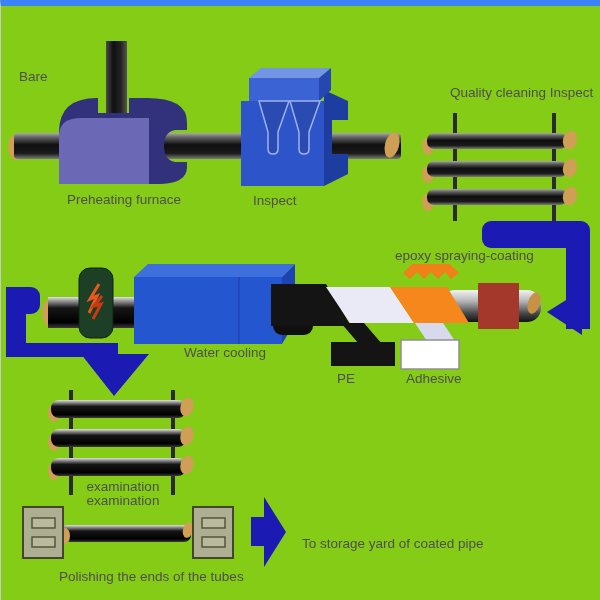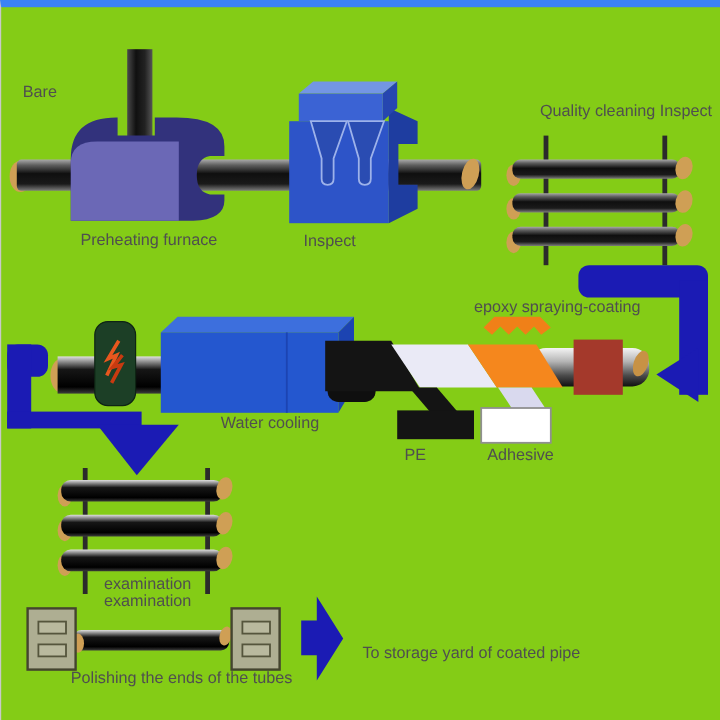--- a/index.html
+++ b/index.html
@@ -196,16 +196,16 @@
   <div class="label" style="left:394px; top:243px;text-align:right;">epoxy spraying-coating</div>
   <div class="label" style="left:183px; top:340px;">Water cooling</div>
   <div class="label" style="left:336px; top:366px;">PE</div>
   <div class="label" style="left:405px; top:366px;">Adhesive</div>
   <div class="label two-line" style="left:468px; top:331px;">
   </div>
   <div class="label two-line center" style="left:58px; top:474px; width:128px;">
     <div>examination</div>
     <div>examination</div>
   </div>
-  <div class="label" style="left:58px; top:552px;">Polishing the ends of the tubes</div>
+  <div class="label" style="left:58px; top:564px;">Polishing the ends of the tubes</div>
   <div class="label" style="left:301px; top:516px;margin-top:15px;">To storage yard of coated pipe</div>
 
 </div>
 
 </body></html>

